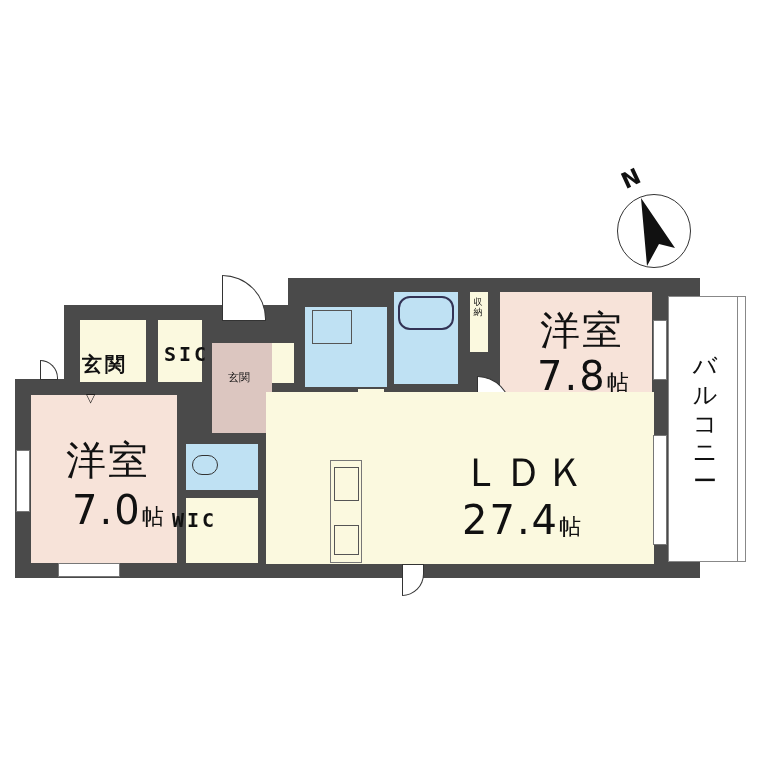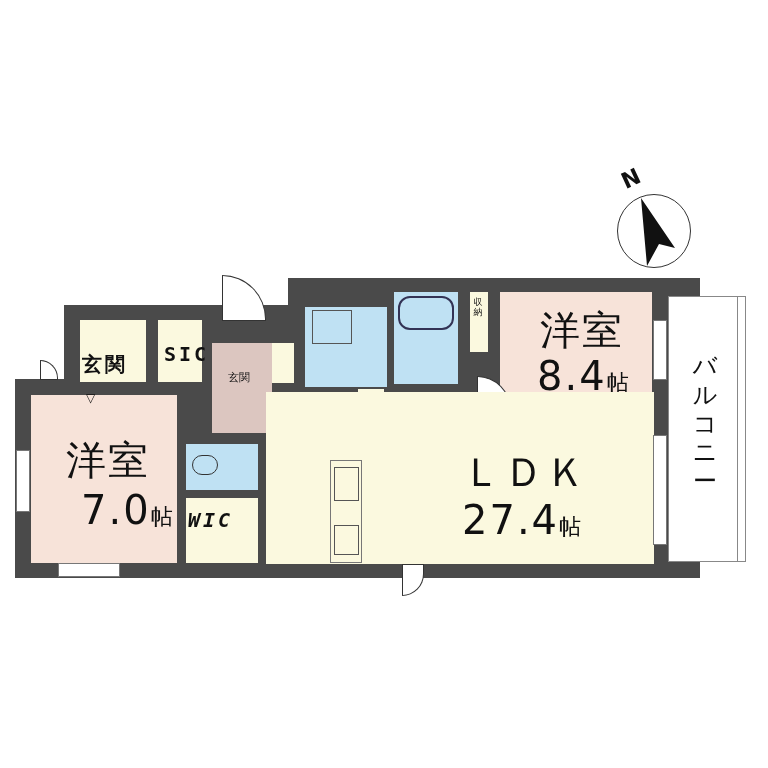--- a/index.html
+++ b/index.html
@@ -22,21 +22,21 @@
 </style>
 </head>
 <body>
 
 <div class="abs wall" style="left:288px;top:278px;width:412px;height:300px;"></div>
 <div class="abs wall" style="left:64px;top:305px;width:236px;height:273px;"></div>
 <div class="abs wall" style="left:15px;top:379px;width:160px;height:199px;"></div>
 
 <div class="abs room-pink" style="left:31px;top:395px;width:146px;height:168px;"></div>
 <div class="lbl big" style="left:66px;top:440px;">洋室</div>
-<div class="lbl big" style="left:81px;top:490px;">
+<div class="lbl big" style="left:72px;top:490px;">
   <span>7.0</span><span class="jo">帖</span>
 </div>
 <div class="window" style="left:16px;top:450px;width:14px;height:62px;"></div>
 <div class="window" style="left:58px;top:563px;width:62px;height:14px;"></div>
 <div class="door-arc" style="left:40px;top:360px;width:18px;height:20px;border-radius:0 18px 0 0;"></div>
 
 <div class="abs room-closet" style="left:80px;top:320px;width:66px;height:62px;"></div>
 <div class="lbl small" style="left:82px;top:354px;">玄関</div>
 <div class="lbl" style="left:86px;top:392px;font-size:12px;">▽</div>
 
@@ -45,39 +45,39 @@
 
 <div class="abs room-entry" style="left:212px;top:343px;width:60px;height:90px;"></div>
 <div class="abs room-closet" style="left:272px;top:343px;width:22px;height:40px;"></div>
 <div class="lbl tiny" style="left:228px;top:372px;">玄関</div>
 <div class="door-arc" style="left:222px;top:275px;width:44px;height:46px;border-radius:0 44px 0 0;"></div>
 
 <div class="abs room-blue" style="left:186px;top:444px;width:72px;height:46px;"></div>
 <div class="abs" style="left:192px;top:455px;width:26px;height:20px;border:1px solid #333;border-radius:10px;background:#bfe1f3;"></div>
 
 <div class="abs room-closet" style="left:186px;top:498px;width:72px;height:65px;"></div>
-<div class="lbl small" style="left:188px;top:510px;font-style:italic;">WIC</div>
+<div class="lbl small" style="left:172px;top:510px;">WIC</div>
 
 <div class="abs room-blue" style="left:305px;top:307px;width:82px;height:80px;"></div>
 <div class="abs" style="left:312px;top:310px;width:40px;height:34px;border:1px solid #555;"></div>
 <div class="abs room-blue" style="left:394px;top:292px;width:64px;height:92px;"></div>
 <div class="abs" style="left:398px;top:296px;width:56px;height:34px;border:2px solid #335;border-radius:12px;"></div>
 
 <div class="abs room-closet" style="left:358px;top:389px;width:26px;height:22px;"></div>
 <div class="lbl tiny" style="left:359px;top:395px;font-size:9px;">収納</div>
 <div class="abs room-closet" style="left:394px;top:395px;width:68px;height:22px;"></div>
 <div class="lbl tiny" style="left:406px;top:398px;font-size:14px;">収納</div>
 <div class="lbl" style="left:436px;top:418px;font-size:10px;">▽</div>
 <div class="abs room-closet" style="left:470px;top:292px;width:18px;height:60px;"></div>
 <div class="lbl tiny" style="left:473px;top:298px;font-size:9px;line-height:1.1;white-space:normal;width:10px;">収納</div>
 
 <div class="abs room-pink" style="left:500px;top:292px;width:152px;height:113px;"></div>
 <div class="lbl big" style="left:540px;top:310px;">洋室</div>
 <div class="lbl big" style="left:537px;top:356px;">
-  <span>8.4</span><span class="jo">帖</span>
+  <span>7.8</span><span class="jo">帖</span>
 </div>
 <div class="door-arc" style="left:477px;top:376px;width:34px;height:34px;border-radius:0 34px 0 0;"></div>
 <div class="window" style="left:653px;top:320px;width:14px;height:60px;"></div>
 
 <div class="abs room-yellow" style="left:266px;top:392px;width:388px;height:172px;"></div>
 <div class="abs room-yellow" style="left:305px;top:392px;width:50px;height:40px;"></div>
 <div class="lbl big" style="left:462px;top:452px;">ＬＤＫ</div>
 <div class="lbl big" style="left:462px;top:500px;">
   <span>27.4</span><span class="jo">帖</span>
 </div>

